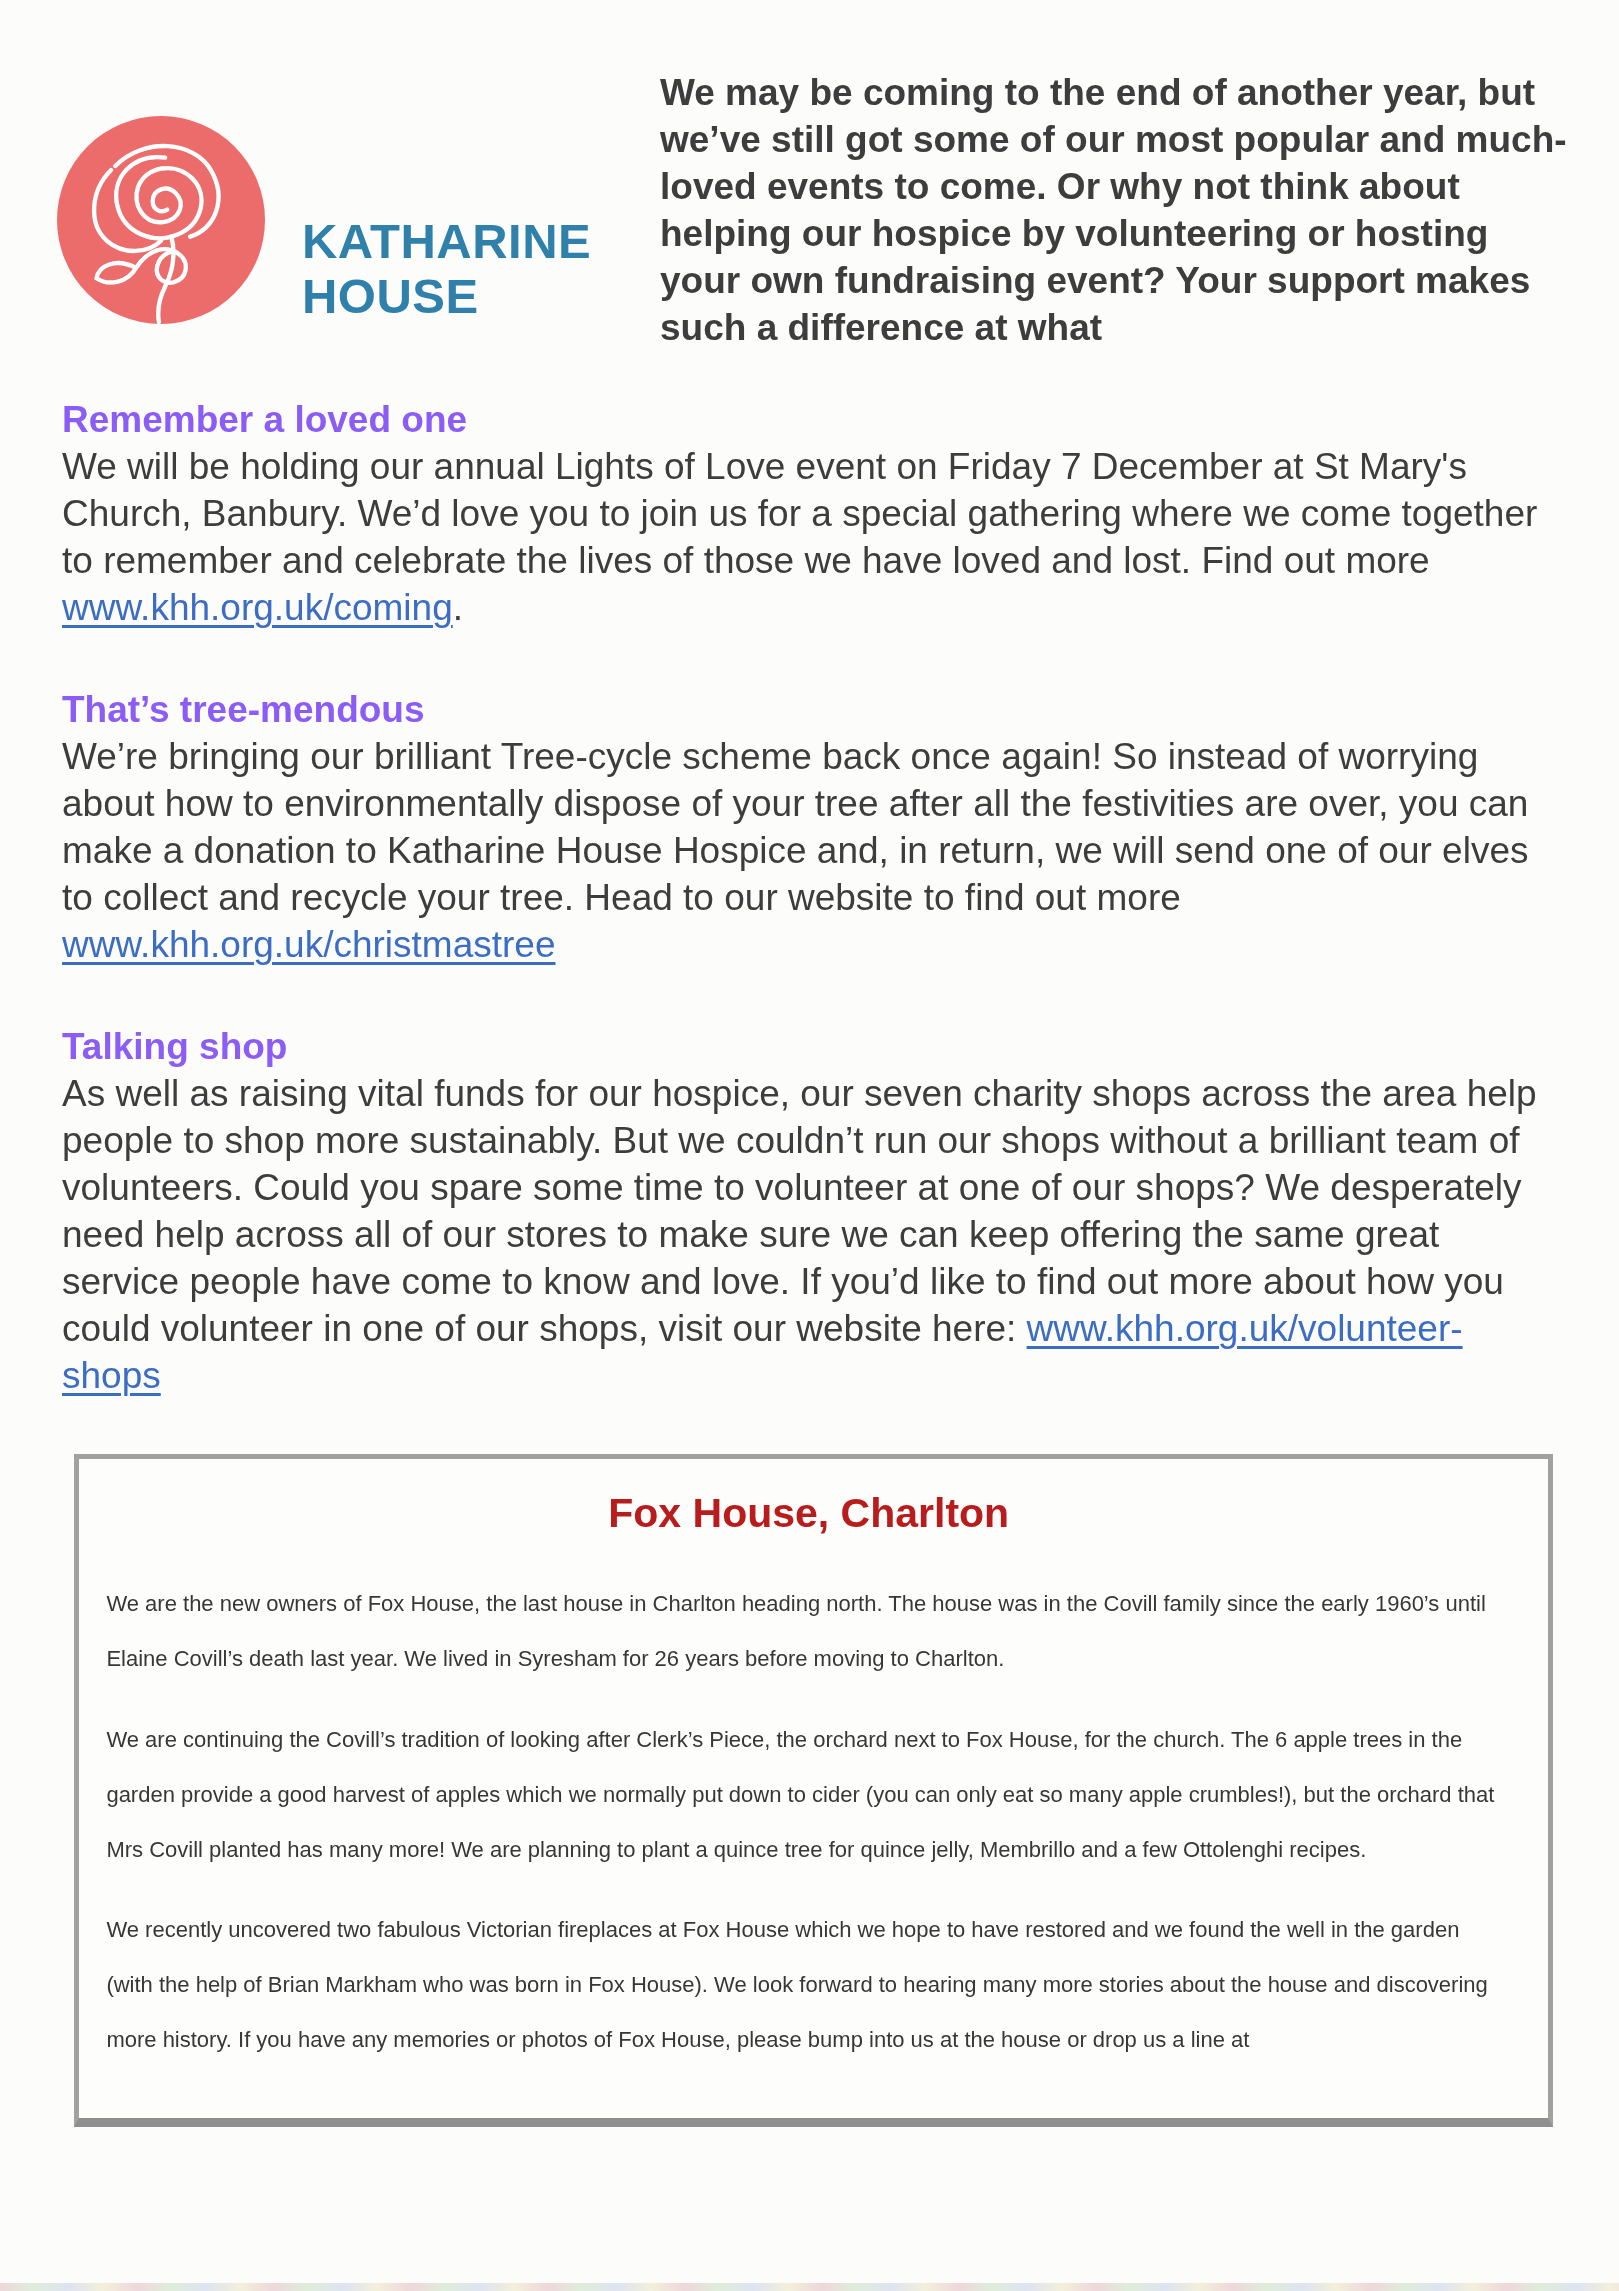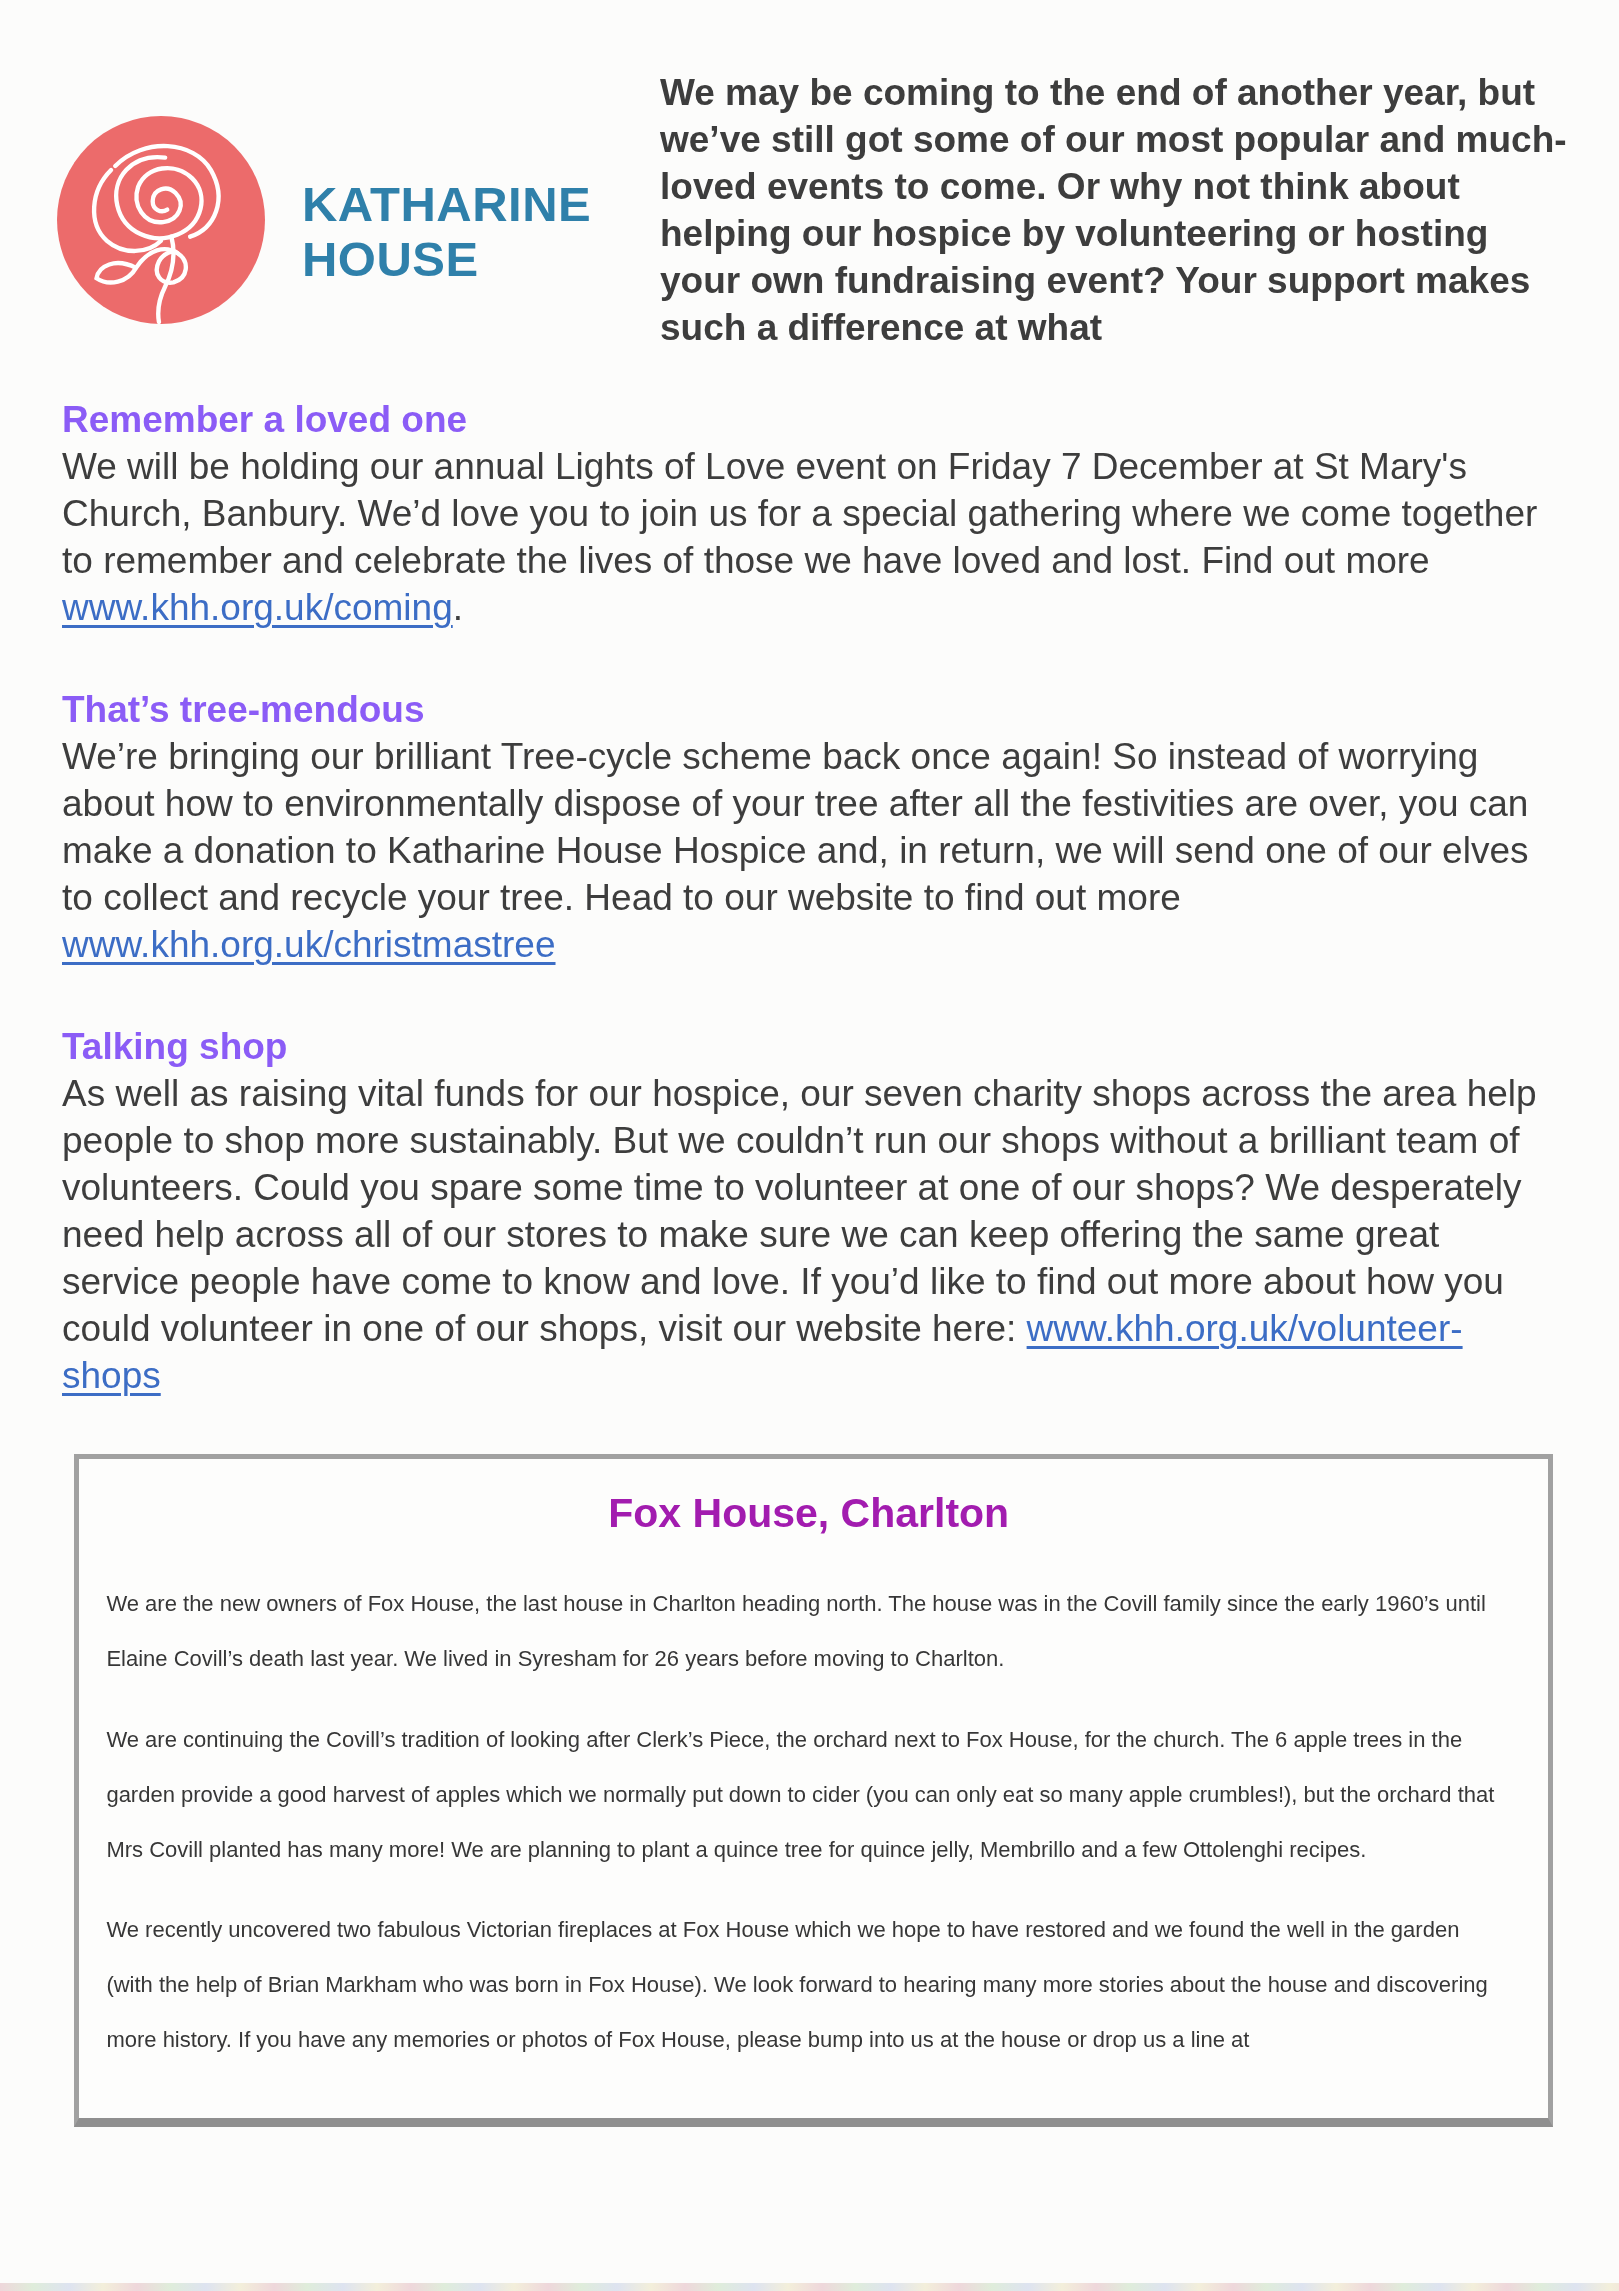--- a/index.html
+++ b/index.html
@@ -18,21 +18,21 @@
   
   .header {
     display: flex;
     align-items: flex-start;
     padding: 59px 51px 0 54px;
   }
   .logo {
     width: 606px;
     flex: 0 0 auto;
     display: flex;
-    align-items: center;
+    align-items: flex-end;
   }
   .logo-circle {
     width: 208px;
     height: 208px;
     margin-top: 57px;
     margin-left: 2.9px;
     border-radius: 50%;
     background: var(--brand-pink, #EC6B6B);
     flex: 0 0 auto;
   }
@@ -85,21 +85,21 @@
     border: 5.9px solid #a1a1a1;
     border-bottom-width: 9.8px;
     border-bottom-color: #8f8f8f;
     background: #fdfdfc;
     padding: 25.5px 37px 25.5px 27.4px;
   }
   .fox-box h3 {
     text-align: center;
     font-size: 41px;
     font-weight: 700;
-    color: #a21caf;
+    color: #b91c1c;
     margin: 5.9px 0 39px 0;
   }
   .fox-box p {
     font-size: 22px;
     line-height: 55px;
     color: #373737;
     margin-bottom: 25.5px;
   }
 
   

